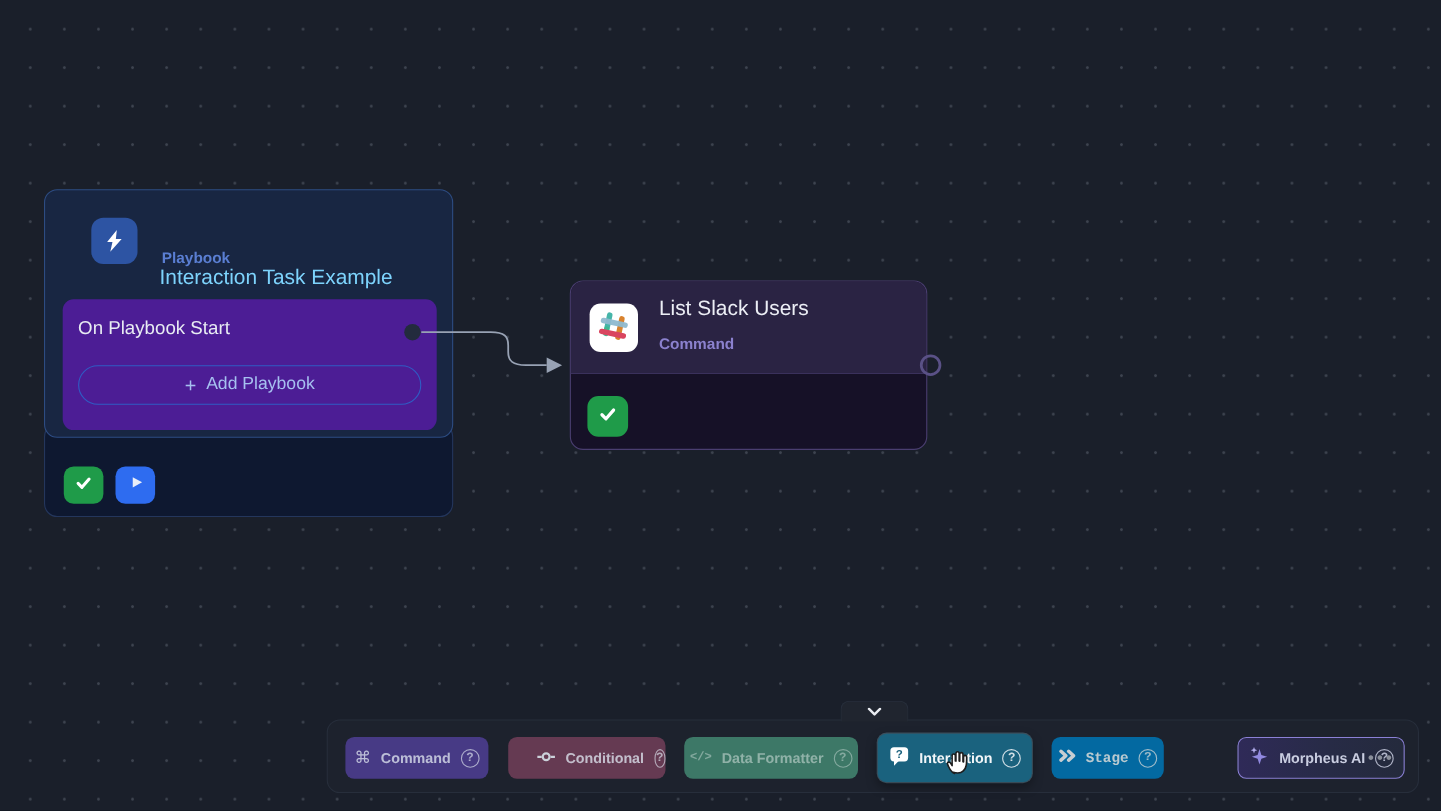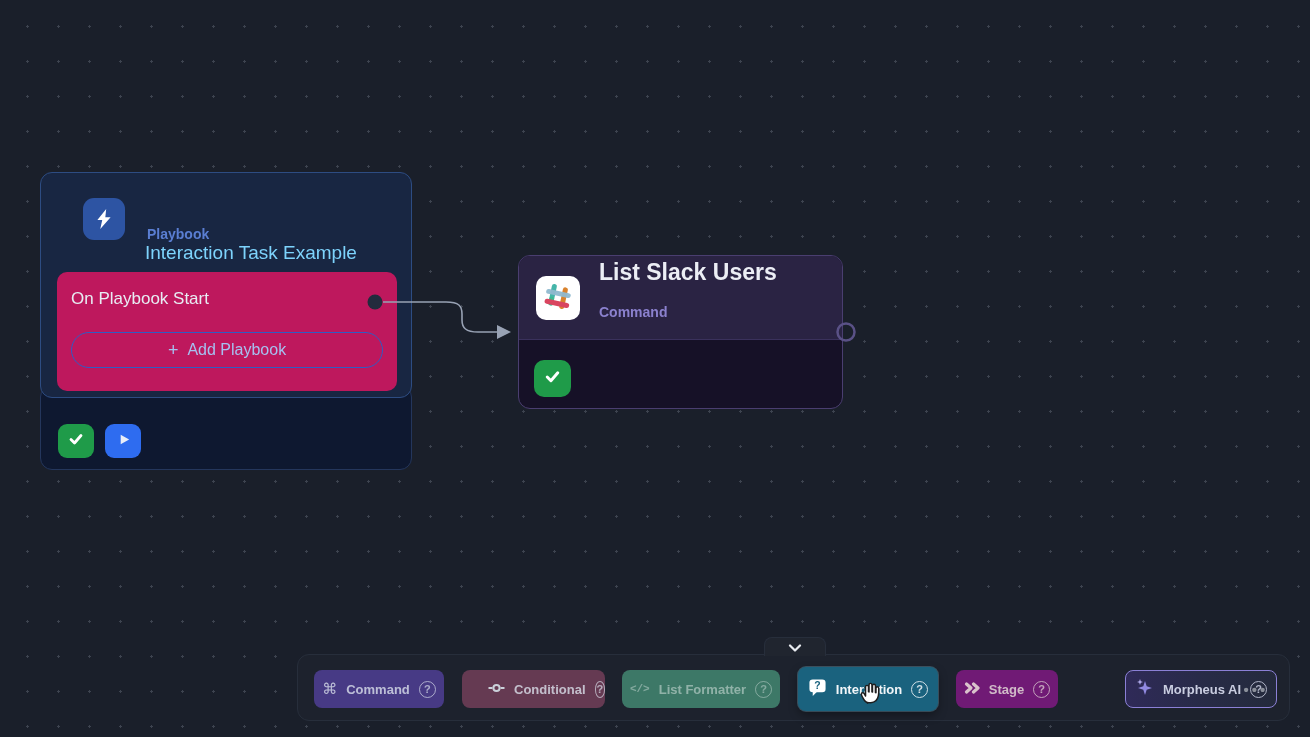--- a/index.html
+++ b/index.html
@@ -25,40 +25,40 @@
   .trigger-card{
     position:absolute; left:40px; top:172px; width:372px; height:226px;
     background:#182642; border:1px solid #2d4c82; border-radius:12px;
   }
   .trig-icon{ position:absolute; left:42px; top:25px; width:42px; height:42px;
     background:#2d54a3; border-radius:11px; display:flex; align-items:center; justify-content:center; }
   .trig-title{ position:absolute; left:104px; top:21px; font-size:19px; color:#7dd3fc; font-weight:500;margin-top:48px; }
   .trig-sub{ position:absolute; left:106px; top:53px; font-size:14px; font-weight:700; color:#5a7ed2; }
   .trig-section{
     position:absolute; left:16px; top:99px; width:340px; height:119px;
-    background:#be185d; border-radius:10px;
+    background:#4c1d95; border-radius:10px;
   }
   .section-label{ position:absolute; left:14px; top:17px; font-size:17px; font-weight:500; color:#e8ecf3; }
   .add-trigger{
     position:absolute; left:14px; top:60px; width:312px; height:36px;
     border:1px solid #2f5cc4; border-radius:18px; background:transparent;
     color:#a6c0f0; font-size:16px; display:flex; align-items:center; justify-content:center; gap:9px;
     font-family:"Liberation Sans", sans-serif; cursor:pointer;
   }
   .add-plus{ font-size:18px; font-weight:400; }
   
   .cmd-card{
     position:absolute; left:518px; top:255px; width:325px; height:154px;
     background:#161127; border:1px solid #4a3e70; border-radius:12px;
   }
   .cmd-header{ position:absolute; left:0; top:0; width:100%; height:84px;
     background:#2a2343; border-radius:11px 11px 0 0; border-bottom:1px solid #3a315c; }
   .slack-icon{ position:absolute; left:17px; top:20px; width:44px; height:44px;
     background:#ffffff; border-radius:10px; display:flex; align-items:center; justify-content:center; }
-  .cmd-title{ position:absolute; left:80px; top:3px; font-size:23px; color:#eceef5; font-weight:700; }
+  .cmd-title{ position:absolute; left:80px; top:14px; font-size:19px; color:#eceef5; font-weight:400; }
   .cmd-sub{ position:absolute; left:80px; top:48px; font-size:14px; font-weight:700; color:#8b81ce; }
   .cmd-check{ position:absolute; left:15px; top:104px; width:37px; height:37px;
     border-radius:10px; background:#1f9b49; display:flex; align-items:center; justify-content:center; }
   
   .edge-overlay{ position:absolute; inset:0; pointer-events:none; }
   
   .toolbar-tab{
     position:absolute; left:764px; top:637px; width:62px; height:19px;
     background:#20252f; border:1px solid #272e3b; border-bottom:none;
     border-radius:8px 8px 0 0; display:flex; align-items:center; justify-content:center; z-index:5; cursor:pointer;
@@ -185,37 +185,37 @@
             <circle cx="8.5" cy="8" r="3.1" fill="none" stroke="#cbd1da" stroke-width="2"></circle>
             <line x1="12.5" y1="8" x2="16.5" y2="8" stroke="#cbd1da" stroke-width="2"></line>
           </svg>
       </span>
       <span>Conditional</span>
       <span class="help">?</span>
     </button>
 
     <button class="tb-btn tb-dataformatter" style="background-color: rgb(61, 120, 103);">
       <span class="code-glyph">&lt;/&gt;</span>
-      <span>List Formatter</span>
+      <span>Data Formatter</span>
       <span class="help">?</span>
     </button>
 
     <button class="tb-btn tb-interaction" style="background-color: rgb(26, 98, 126);">
       <span>
         <svg width="19" height="19" viewBox="0 0 20 20">
           <rect x="1.5" y="1.5" width="17" height="13.5" rx="3.5" fill="#ffffff"></rect>
           <path d="M5 14 v5 l5 -5 z" fill="#ffffff"></path>
           <text x="10" y="12" text-anchor="middle" font-family="Liberation Sans, sans-serif" font-size="11" font-weight="bold" fill="#1a627e">?</text>
         </svg>
       </span>
       <span>Interaction</span>
       <span class="help">?</span>
     </button>
 
-    <button class="tb-btn tb-stage" style="background-color: #701a75;">
+    <button class="tb-btn tb-stage" style="background-color: #0369a1; font-family: Liberation Mono, monospace;">
       <span>
         <svg width="16" height="14" viewBox="0 0 16 14">
             <path d="M2.5 3 L7 7 L2.5 11" fill="none" stroke="rgba(235,225,218,0.85)" stroke-width="3.2" stroke-linecap="round" stroke-linejoin="round"></path>
             <path d="M9.5 3 L14 7 L9.5 11" fill="none" stroke="rgba(235,225,218,0.85)" stroke-width="3.2" stroke-linecap="round" stroke-linejoin="round"></path>
           </svg>
       </span>
       <span>Stage</span>
       <span class="help">?</span>
     </button>
 

